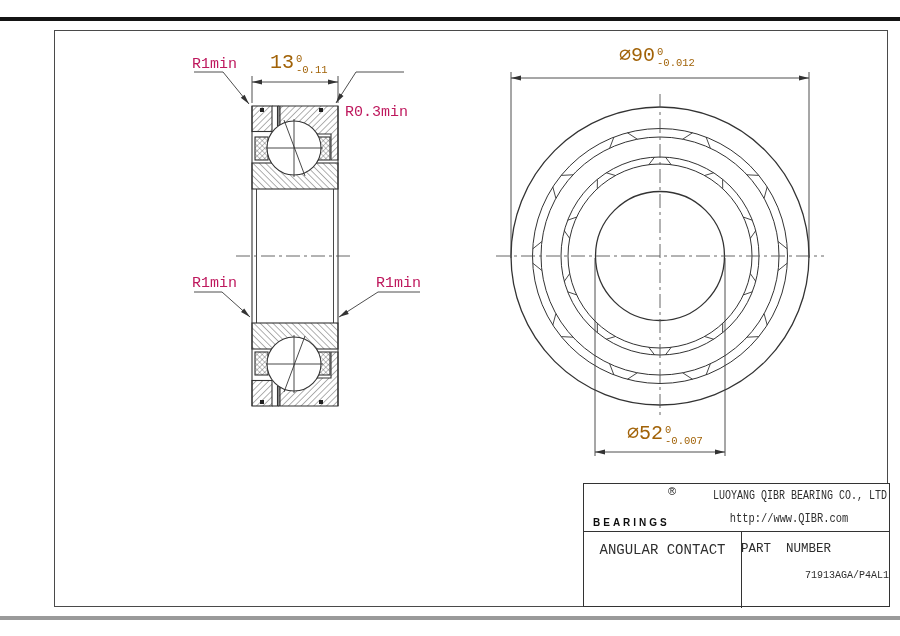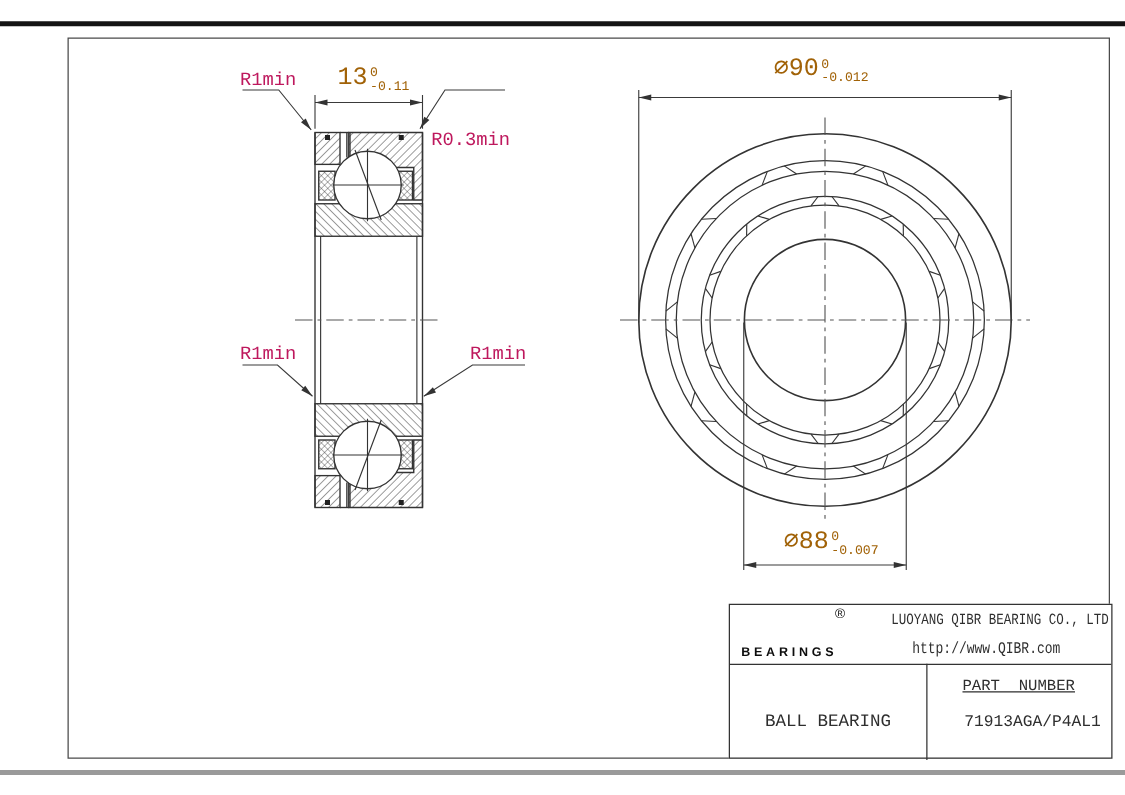--- a/index.html
+++ b/index.html
@@ -21,22 +21,22 @@
              font-weight:bold;font-size:31px;line-height:31px;letter-spacing:1px;color:#0d0d0d;}
   .logo-reg{position:absolute;left:84px;top:1px;font-family:"Liberation Sans",sans-serif;font-size:11px;color:#0d0d0d;}
   .logo-sub{position:absolute;left:9px;top:33px;font-family:"Liberation Sans","DejaVu Sans",sans-serif;
             font-weight:bold;font-size:10px;letter-spacing:3px;color:#0d0d0d;text-align:center;}
   .company-line{position:absolute;left:110px;top:6px;width:190px;text-align:center;font-size:12.5px;line-height:12.5px;
                 transform:scaleX(0.8);transform-origin:center top;white-space:pre;}
   .website-line{position:absolute;left:110px;top:28px;width:190px;text-align:center;font-size:13px;line-height:13px;
                 transform:scaleX(0.8);transform-origin:center top;white-space:pre;}
   .cell-l1{position:absolute;left:0px;top:58px;width:157px;text-align:center;font-size:14px;white-space:pre;}
   .cell-l2{position:absolute;left:0px;top:86px;width:157px;text-align:center;font-size:14px;white-space:pre;}
-  .cell-r1{position:absolute;left:157px;top:58px;width:148px;text-align:center;font-size:12.5px;white-space:pre;text-decoration:underline;}
-  .cell-r2{position:absolute;left:157px;top:86px;width:148px;text-align:center;font-size:13px;white-space:pre;padding-left:11px;}
+  .cell-r1{position:absolute;left:157px;top:58px;width:148px;font-size:12.5px;white-space:pre;}
+  .cell-r2{position:absolute;left:157px;top:86px;width:148px;text-align:right;font-size:10px;white-space:pre;}
 </style>
 </head>
 <body>
 
 <div id="stage">
 
   <div class="bar-top"></div>
   <div class="bar-bottom"></div>
   <div class="frame"></div>
 
@@ -199,35 +199,35 @@
 
   <div class="dim" style="left:619px;top:46px;">
     <span class="main">∅</span><span class="main">90</span>
     <span class="tol">
       <i style="font-style:normal">0</i>
       <i style="font-style:normal">-0.012</i>
     </span>
   </div>
 
   <div class="dim" style="left:627px;top:424px;">
-    <span class="main">∅</span><span class="main">88</span>
+    <span class="main">∅</span><span class="main">52</span>
     <span class="tol">
       <i style="font-style:normal">0</i>
       <i style="font-style:normal">-0.007</i>
     </span>
   </div>
 
   <div class="tblock">
     <div class="hdiv"></div>
     <div class="vdiv"></div>
 
     <div class="logo-reg">®</div>
     <div class="logo-sub">BEARINGS</div>
 
     <div class="company-line">LUOYANG QIBR BEARING CO., LTD</div>
     <div class="website-line">http://www.QIBR.com</div>
 
-    <div class="cell-l2">BALL BEARING</div>
+    <div class="cell-l1">ANGULAR CONTACT</div>
     <div class="cell-r1">PART  NUMBER</div>
     <div class="cell-r2">71913AGA/P4AL1</div>
   </div>
 
 </div>
 
 </body></html>

